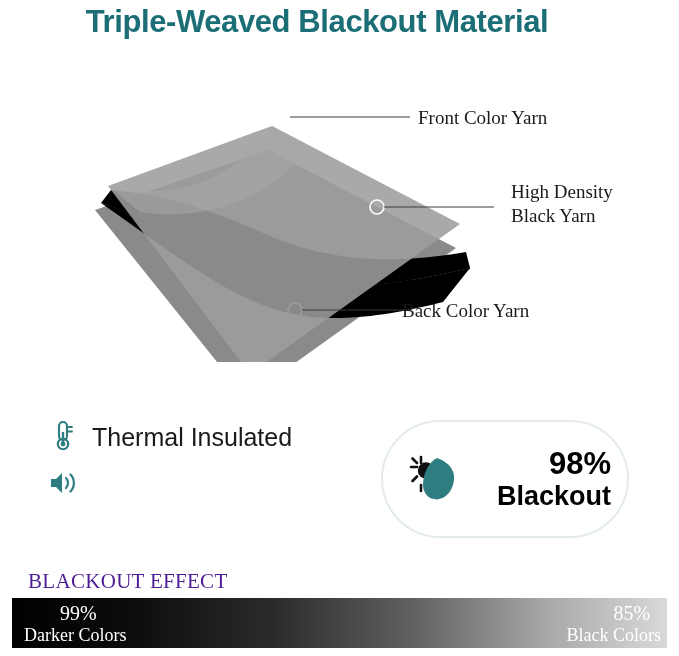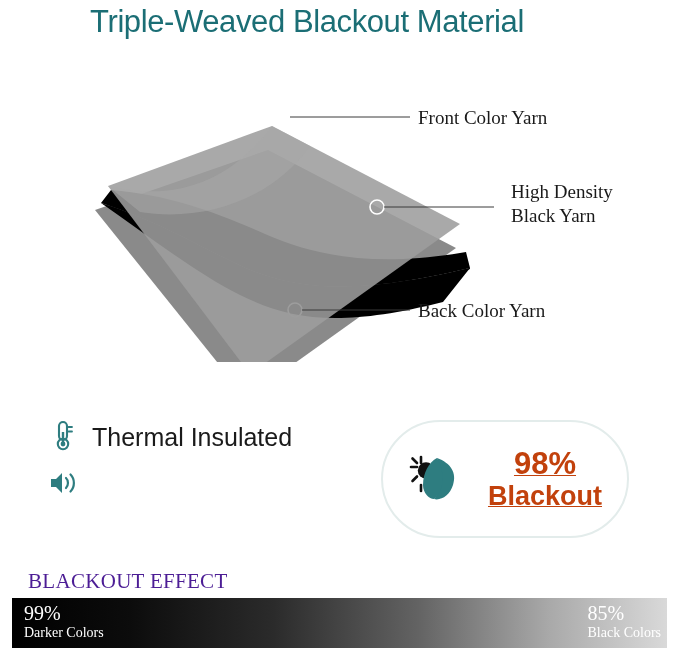--- a/index.html
+++ b/index.html
@@ -9,41 +9,42 @@
     font-family:"Liberation Sans", sans-serif;
     overflow:hidden;
     position:relative;
   }
   
   #title{
     position:absolute;
     left:0;top:4px;width:614px;
     text-align:center;
     font-family:"Liberation Sans", sans-serif;
-    font-weight:normal;
+    font-weight:bold;
     font-size:31px;
     letter-spacing:-0.4px;
     color:#1b6e75;
+    padding-left:10px;
   }
   
   #diagram{
     position:absolute;left:0;top:62px;width:679px;height:300px;
   }
   #diagram svg{display:block;}
   .callout-label{
     position:absolute;
     font-family:"Liberation Serif", serif;
     font-size:19px;
     color:#1a1a1a;
     line-height:1.25;
     white-space:pre-line;
   }
   #lbl-front{left:418px;top:44px;}
   #lbl-high{left:502px;top:118px;margin-left:9px;}
-  #lbl-back{left:418px;top:237px;}
+  #lbl-back{left:402px;top:237px;}
   
   #features{
     position:absolute;left:46px;top:408px;width:350px;
   }
   .feature{
     display:flex;align-items:flex-end;
     height:44px;
     margin-bottom:4px;
   }
   .feature .ficon{
@@ -67,26 +68,25 @@
     background:#ffffff;
     display:flex;align-items:center;
     box-sizing:border-box;
   }
   #badge .bicon{
     width:66px;height:66px;margin-left:22px;margin-right:8px;
     flex:0 0 66px;
     display:flex;align-items:center;justify-content:center;
   }
   #badge .btext{
-    flex:1;text-align:center;
-    font-family:"Liberation Sans", sans-serif;
-    color:#c2410c;
+    flex:1;text-align:right;
+    font-family:"Liberation Sans", sans-serif;
+    color:#000000;
     line-height:1.12;
     padding-right:16px;
-    text-decoration:underline;
   }
   #badge .bpct{font-size:31px;font-weight:bold;}
   #badge .bword{font-size:27px;font-weight:bold;}
   
   #effect-title{
     position:absolute;left:28px;top:569px;
     font-family:"Liberation Serif", serif;
     font-size:21px;
     color:#4c1d95;
     letter-spacing:.3px;
@@ -96,23 +96,23 @@
     width:655px;height:50px;
     background:linear-gradient(90deg,#000000 0%,#0c0c0c 18%,#2b2b2b 40%,#636363 62%,#a9a9a9 82%,#d9d9d9 100%);
   }
   .bar-text{
     position:absolute;
     color:#ffffff;
     font-family:"Liberation Serif", serif;
   }
   #bar-left{left:24px;top:602px;text-align:left;}
   #bar-right{right:18px;top:602px;text-align:right;}
-  .bar-pct{font-size:20px;display:block;line-height:1.15;}
-  .bar-sub{font-size:14px;display:block;line-height:1.15;}
-  #bar-right .bar-pct,#bar-right .bar-sub{text-align:left;}
+  .bar-pct{font-size:20px;display:block;line-height:1.15;margin-left:36px;}
+  .bar-sub{font-size:18px;display:block;line-height:1.15;}
+  #bar-right .bar-pct,#bar-right .bar-sub{text-align:center;}
 </style>
 </head>
 <body>
 
 <div id="title">Triple-Weaved Blackout Material</div>
 
 <div id="diagram">
   <svg width="679" height="300" viewBox="0 0 679 300">
 
     <path d="M95,148 L268,88 L456,186 L246,336 Z" fill="#8a8a8a"></path>

